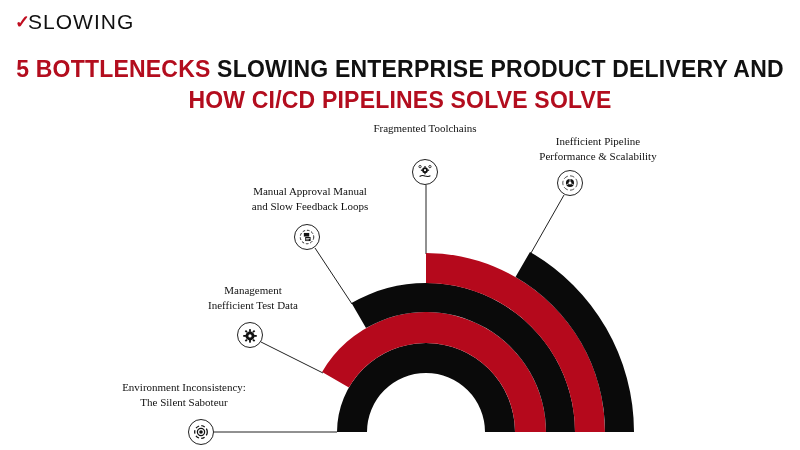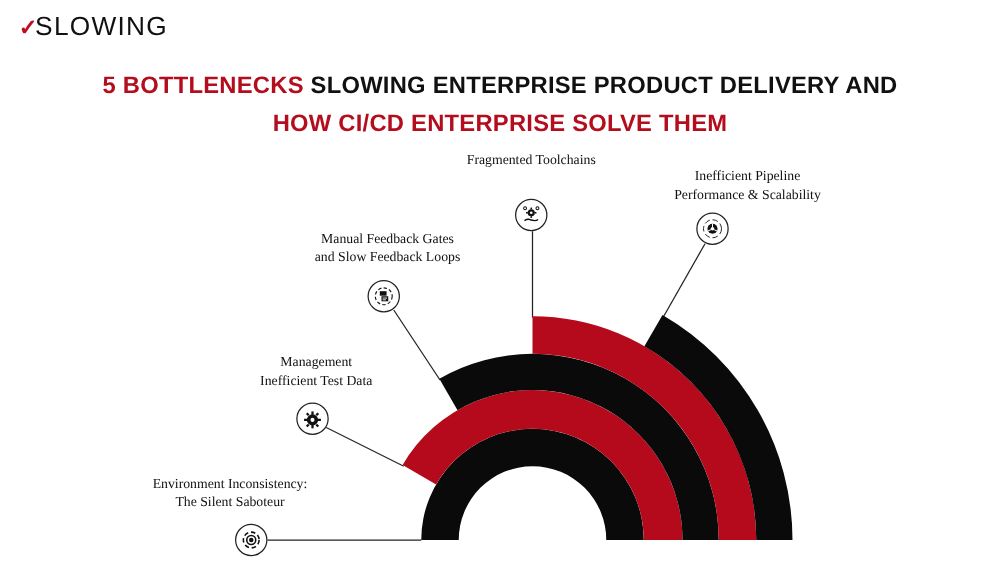--- a/index.html
+++ b/index.html
@@ -11,21 +11,21 @@
   .logo {
     position: absolute; left: 15px; top: 10px;
     font-family: "Liberation Sans", sans-serif;
     font-size: 21px; letter-spacing: 1px; color: #111;
     display: flex; align-items: center;
   }
   .logo .tick { color: #c00d1f; font-weight: bold; margin-right: -3px; font-size: 18px; }
   .title {
     position: absolute; left: 0; width: 800px; text-align: center;
     font-family: "Liberation Sans", sans-serif; font-weight: bold;
-    font-size: 19px; letter-spacing: 0.2px; line-height: 30px;
+    font-size: 23px; letter-spacing: 0.2px; line-height: 30px;
   }
   .title.l1 { top: 54px; }
   .title.l2 { top: 85px; }
   .red { color: #b30d1e; }
   .black { color: #111111; }
   svg.diagram { position: absolute; left: 0; top: 0; }
   .label {
     position: absolute; text-align: center;
     font-family: Liberation Serif, serif;
     font-size: 11px; line-height: 15px; color: #111;
@@ -43,21 +43,21 @@
 <body>
 
 <div class="logo">
   <span class="tick">✓</span>
   <span>SLOWING</span>
 </div>
 
 <div class="title l1">
   <span class="red">5 BOTTLENECKS</span><span class="black"> SLOWING ENTERPRISE PRODUCT DELIVERY AND</span>
 </div>
-<div class="title l2 red">HOW CI/CD ENTERPRISE SOLVE THEM</div>
+<div class="title l2 red">HOW CI/CD PIPELINES SOLVE SOLVE</div>
 
 <svg class="diagram" width="800" height="450" viewBox="0 0 800 450">
 
   <g stroke="#222" stroke-width="1" fill="none">
     <line x1="214" y1="432" x2="337" y2="432"></line>
     <line x1="261" y1="342" x2="323" y2="373"></line>
     <line x1="315" y1="248" x2="352" y2="304"></line>
     <line x1="426" y1="185" x2="426" y2="254"></line>
     <line x1="564" y1="195" x2="531" y2="253"></line>
   </g>
@@ -77,21 +77,21 @@
 
 <div class="label" style="left:100px; top:380px; width:168px;">
   <div>Environment Inconsistency:</div>
   <div>The Silent Saboteur</div>
 </div>
 <div class="label" style="left:180px; top:283px; width:146px;">
   <div>Management</div>
   <div>Inefficient Test Data</div>
 </div>
 <div class="label" style="left:226px; top:184px; width:168px;">
-  <div>Manual Feedback Gates</div>
+  <div>Manual Approval Manual</div>
   <div>and Slow Feedback Loops</div>
 </div>
 <div class="label" style="left:350px; top:121px; width:150px;">
   <div>Fragmented Toolchains</div>
 </div>
 <div class="label" style="left:510px; top:134px; width:176px;">
   <div>Inefficient Pipeline</div>
   <div>Performance &amp; Scalability</div>
 </div>
 

